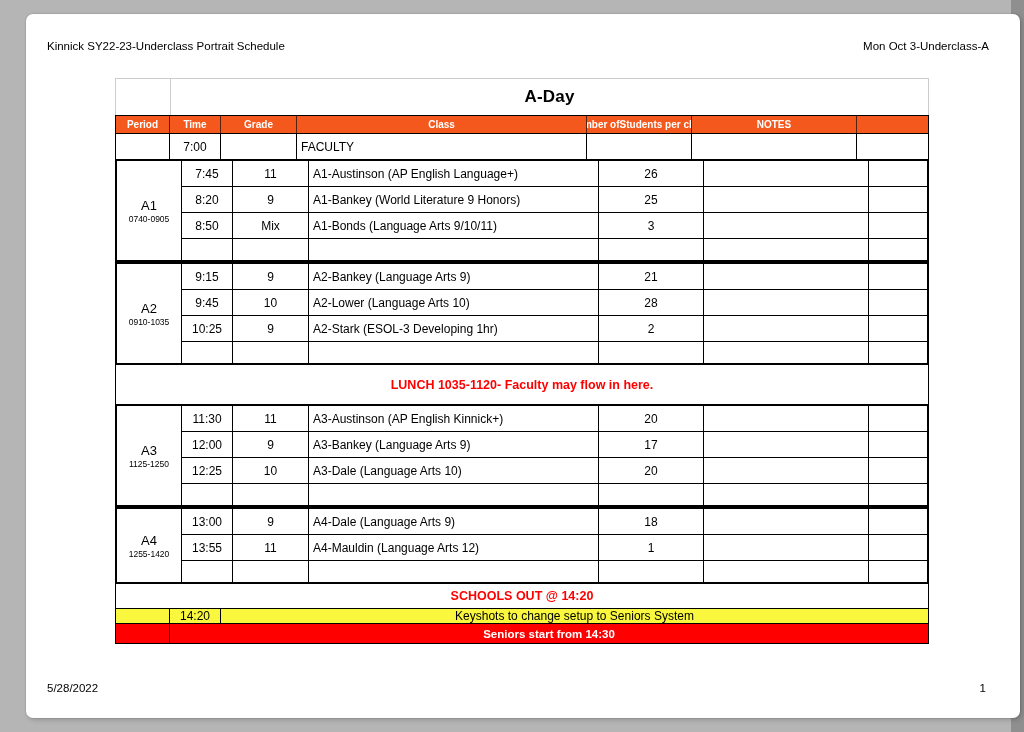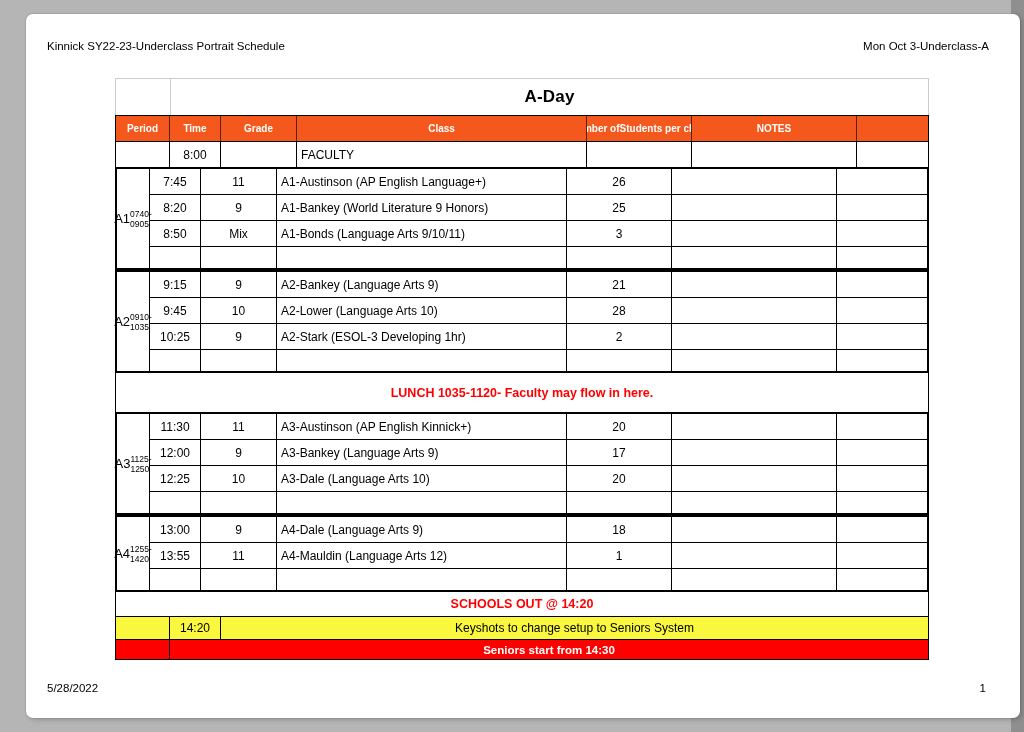--- a/index.html
+++ b/index.html
@@ -40,52 +40,52 @@
   .cn  { width:165px; }
   .cx  { flex:1; }
   .bdr { border-right:1px solid #000; }
 
   .title-row { display:flex; height:37px; border:1px solid #ccc; border-bottom:none; background:#fff; }
   .title-period { width:55px; border-right:1px solid #ccc; }
   .title-main { flex:1; display:flex; align-items:center; justify-content:center;
                 font-weight:bold; font-size:17px; letter-spacing:0.2px; }
 
   .head-row {
-    display:flex; height:26px;
+    display:flex; height:18px;
     background:var(--header-orange,#F4581C);
     color:#fff; font-weight:bold;
     border:1px solid #000; border-bottom:none;
   }
   .head-row .cell { font-size:10px; border-right:1px solid #58220a; text-align:center; }
   .head-row .cp { width:54px; }
   .head-row .cx { border-right:none; }
   .students-h { flex-direction:row; line-height:1.15; font-size:9.5px; }
 
   .frow { display:flex; height:26px; border:1px solid #000; border-bottom:none; background:#fff; }
 
   .block { display:flex; border:2px solid #000; background:#fff; }
-  .period-cell { width:33px; border-right:1px solid #000;
-                 display:flex; flex-direction:row; align-items:center; justify-content:center; }
+  .period-cell { width:65px; border-right:1px solid #000;
+                 display:flex; flex-direction:column; align-items:center; justify-content:center; }
   .p-name { font-size:13px; }
   .p-span { font-size:8.5px; margin-top:1px; }
   .block-rows { flex:1; display:flex; flex-direction:column; }
   .brow { display:flex; height:26px; border-bottom:1px solid #000; }
   .brow.empty { height:21px; }
   .block-rows .brow:last-child { border-bottom:none; }
 
   .banner {
     height:39px; display:flex; align-items:center; justify-content:center;
     background:#fff; font-weight:bold; font-size:12.5px;
     color:var(--banner-text-red,#FF0000);
     border-left:1px solid #000; border-right:1px solid #000;
   }
   .banner.out { height:24px; }
 
   .yellow-row {
-    display:flex; height:23px;
+    display:flex; height:15px;
     background:var(--highlight-yellow,#F9F73E);
     border:1px solid #000; border-bottom:none;
   }
   .yellow-row .cp { width:54px; }
   .yellow-row .cmerge { flex:1; display:flex; align-items:center; justify-content:center; font-size:12px; }
 
   .red-row {
     display:flex; height:21px;
     background:var(--alert-red,#FE0000);
     border:1px solid #000;
@@ -121,21 +121,21 @@
       <div class="cell cs students-h">
         <span>Number of</span>
         <span>Students per class</span>
       </div>
       <div class="cell cn">NOTES</div>
       <div class="cell cx"></div>
     </div>
 
     <div class="frow">
       <div class="cell bdr" style="width:54px;"></div>
-      <div class="cell ct bdr">8:00</div>
+      <div class="cell ct bdr">7:00</div>
       <div class="cell cg bdr"></div>
       <div class="cell ccl bdr">FACULTY</div>
       <div class="cell cs bdr"></div>
       <div class="cell cn bdr"></div>
       <div class="cell cx"></div>
     </div>
 
     <div class="block">
       <div class="period-cell">
         <div class="p-name">A1</div>

